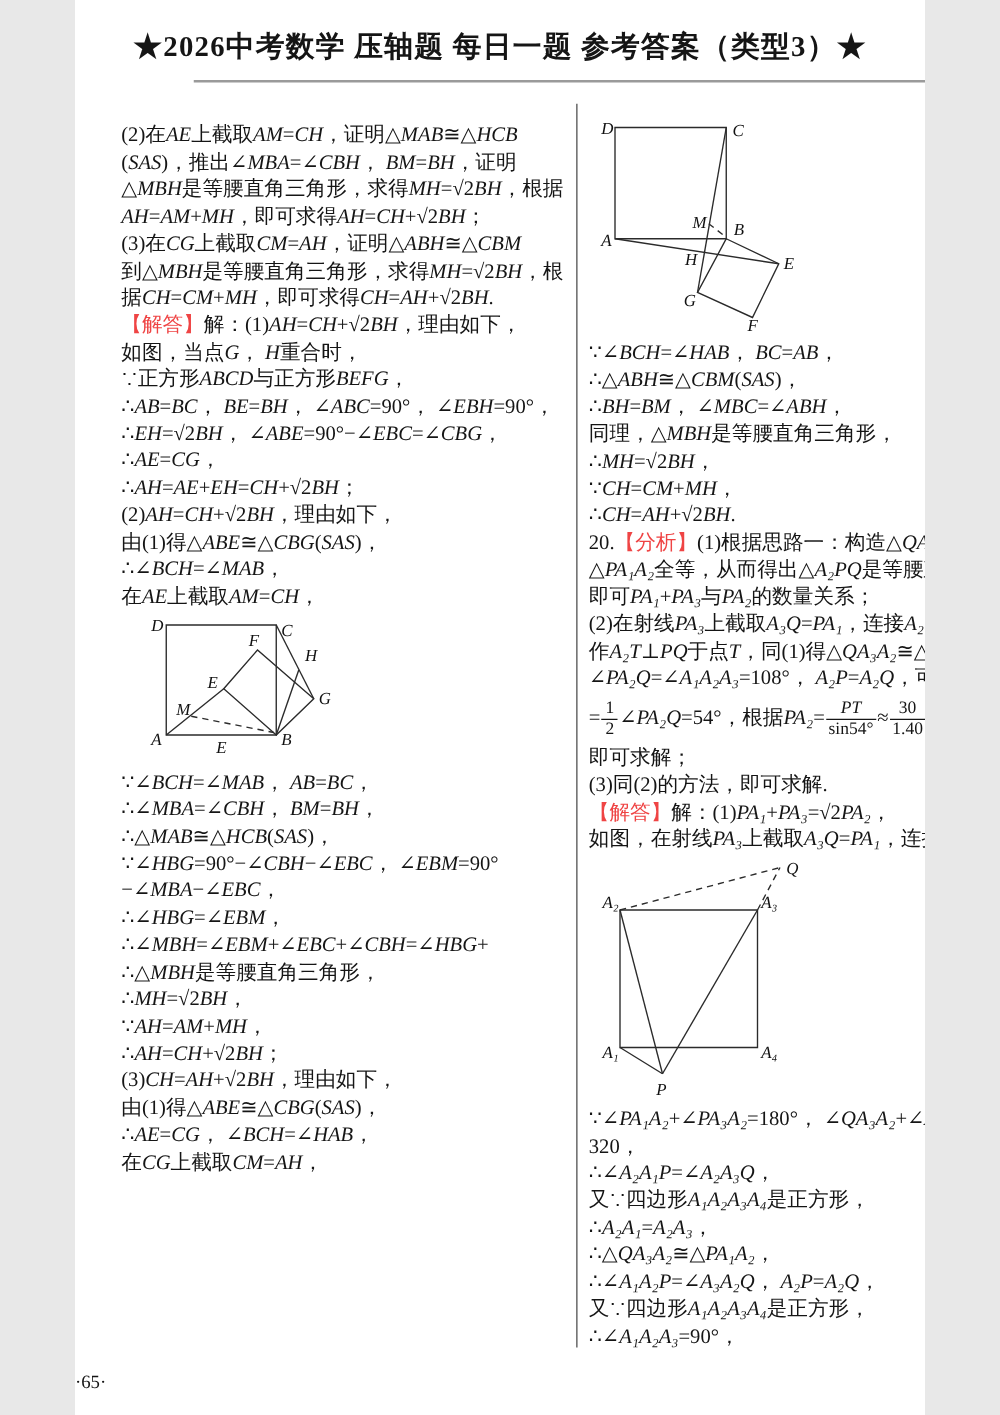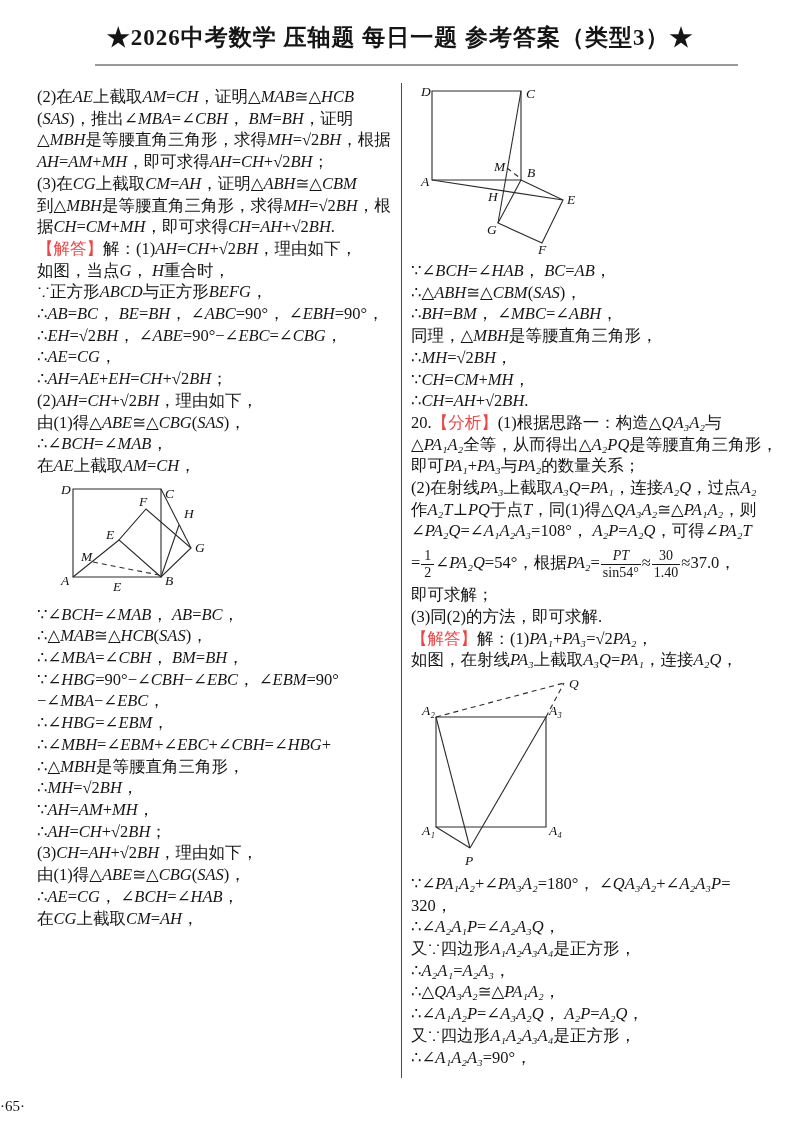--- a/index.html
+++ b/index.html
@@ -1,22 +1,22 @@
 <!DOCTYPE html>
 <html><head>
 <meta charset="utf-8">
 <style>
   html,body{margin:0;padding:0;background:#e8e8e8;}
-  .page{position:relative;width:800px;height:1132px;margin:0 auto;background:#ffffff;
+  .page{position:relative;width:680px;height:1132px;margin:0 auto;background:#ffffff;
         font-family:"Liberation Serif","DejaVu Serif",serif;color:#151515;overflow:hidden;text-decoration:underline;}
   .title{position:absolute;top:22px;left:0;width:100%;text-align:center;
          font-size:23px;font-weight:bold;letter-spacing:1px;white-space:nowrap;}
   .rule{position:absolute;top:64px;left:95px;width:643px;height:2px;background:#9a9a9a;}
   .vdiv{position:absolute;left:401px;top:83px;width:1px;height:995px;background:#4a4a4a;}
-  .col{position:absolute;font-size:16.5px;line-height:21.7px;}
+  .col{position:absolute;font-size:16.5px;line-height:21.7px;margin-top:11px;}
   .col-left{left:37px;top:86px;width:364px;}
   .col-right{left:411px;top:84px;width:386px;}
   .t{white-space:nowrap;}
   .t i{font-style:italic;font-family:"Liberation Serif","DejaVu Serif",serif;}
   .red{color:#ef4444;}
   .tall{line-height:42px;height:42px;}
   .frac{display:inline-block;vertical-align:middle;text-align:center;
         font-size:14px;line-height:1.15;margin:0 1px;}
   .frac .fn{display:block;border-bottom:1px solid #151515;padding:0 3px;}
   .frac .fd{display:block;padding:0 2px;}
@@ -71,22 +71,22 @@
       <text x="131" y="34">H</text>
       <text x="53" y="55">E</text>
       <text x="142" y="68">G</text>
       <text x="28" y="77">M</text>
       <text x="8" y="101">A</text>
       <text x="60" y="107">E</text>
       <text x="112" y="101">B</text>
     </svg>
 
     <div class="t">∵∠<i>BCH</i>=∠<i>MAB</i>， <i>AB</i>=<i>BC</i>，</div>
+    <div class="t">∴∠<i>MBA</i>=∠<i>CBH</i>， <i>BM</i>=<i>BH</i>，</div>
     <div class="t">∴△<i>MAB</i>≅△<i>HCB</i>(<i>SAS</i>)，</div>
-    <div class="t">∴∠<i>MBA</i>=∠<i>CBH</i>， <i>BM</i>=<i>BH</i>，</div>
     <div class="t">∵∠<i>HBG</i>=90°−∠<i>CBH</i>−∠<i>EBC</i>， ∠<i>EBM</i>=90°</div>
     <div class="t">−∠<i>MBA</i>−∠<i>EBC</i>，</div>
     <div class="t">∴∠<i>HBG</i>=∠<i>EBM</i>，</div>
     <div class="t">∴∠<i>MBH</i>=∠<i>EBM</i>+∠<i>EBC</i>+∠<i>CBH</i>=∠<i>HBG</i>+</div>
     <div class="t">∴△<i>MBH</i>是等腰直角三角形，</div>
     <div class="t">∴<i>MH</i>=√2<i>BH</i>，</div>
     <div class="t">∵<i>AH</i>=<i>AM</i>+<i>MH</i>，</div>
     <div class="t">∴<i>AH</i>=<i>CH</i>+√2<i>BH</i>；</div>
     <div class="t">(3)<i>CH</i>=<i>AH</i>+√2<i>BH</i>，理由如下，</div>
     <div class="t">由(1)得△<i>ABE</i>≅△<i>CBG</i>(<i>SAS</i>)，</div>

